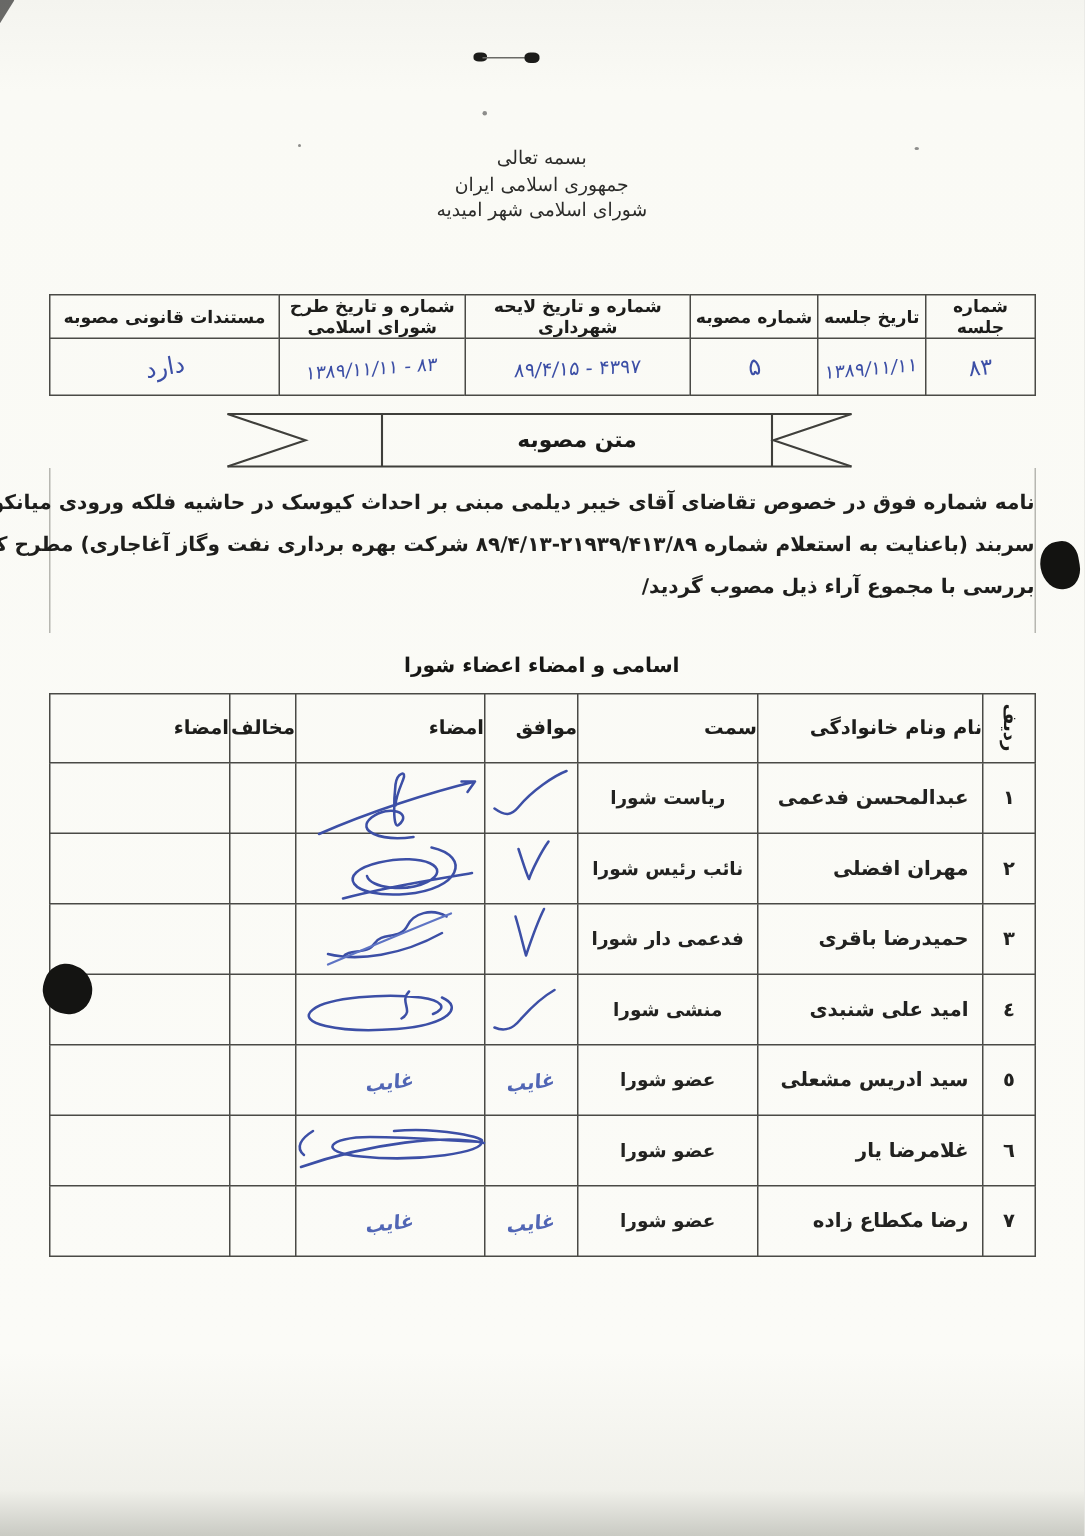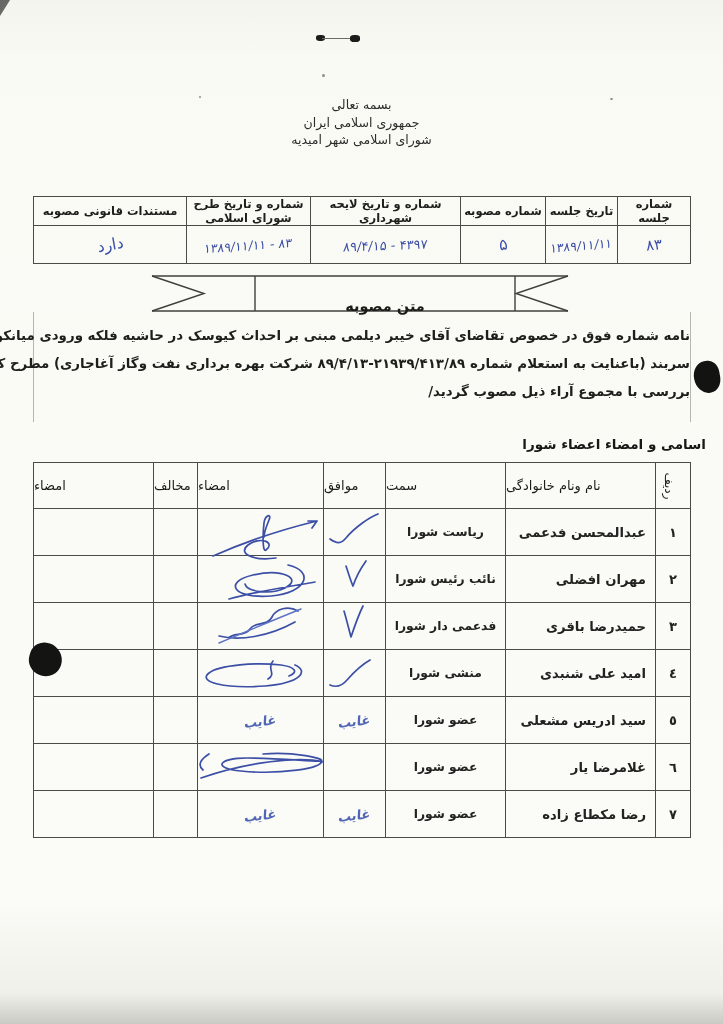--- a/index.html
+++ b/index.html
@@ -40,38 +40,38 @@
   .hv1 { font-size:15px; transform:rotate(-6deg); }
   .hv2 { font-size:12.5px; transform:rotate(-5deg) skewX(-8deg); }
   .hv3 { font-size:16px; transform:rotate(-8deg); }
   .hv4 { font-size:13px; transform:rotate(-2deg) skewX(-6deg); }
   .hv5 { font-size:12.5px; transform:rotate(-4deg) skewX(-8deg); }
   .hv6 { font-size:16px; transform:rotate(-10deg); letter-spacing:1px; }
 
   
   .banner { position:absolute; left:150px; top:274px; width:420px; height:39px; }
   .banner svg { position:absolute; inset:0; }
-  .banner .label { position:absolute; left:105px; top:12px; width:260px; height:39px;
+  .banner .label { position:absolute; left:105px; top:0; width:260px; height:39px;
     display:flex; align-items:center; justify-content:center;
     font-size:14.5px; font-weight:bold; color:#1a1a18; }
 
   
   .body-block { position:absolute; left:33px; top:322px; width:657px; color:#1e1e1c;
     font-size:13.4px; font-weight:bold; }
   .body-block .bline { height:28px; line-height:28px; text-align:justify; text-align-last:justify;
     white-space:nowrap; }
   .body-block .bline.last { text-align:right; text-align-last:right; }
   .margin-rule { position:absolute; top:312px; width:1px; height:110px; background:#9a9a94; opacity:.7; }
   .mr-r { left:690px; } .mr-l { left:33px; }
 
   
-  .members-title { position:absolute; left:49px; top:436px; width:657px; 
+  .members-title { position:absolute; left:33px; top:436px; width:657px; text-align:center;
     font-size:13.5px; font-weight:bold; color:#171715; }
   .members-table { position:absolute; left:33px; top:462px; width:657px; }
-  .members-table th { height:46px; font-size:13px; font-weight:normal; color:#1d1d1b; text-align:left; }
+  .members-table th { height:46px; font-size:13px; font-weight:bold; color:#1d1d1b; text-align:right; }
   .members-table td { height:47px; }
   .members-table td.name { font-size:13.2px; font-weight:bold; color:#222220; text-align:right; padding-right:9px; }
   .members-table td.role { font-size:12.3px; font-weight:bold; color:#222220; text-align:center; }
   .members-table td.rno  { font-size:13px; font-weight:bold; color:#222220; text-align:center; }
   .vert { display:inline-block; transform:rotate(90deg); font-size:12px; }
 
   .hand-absent { display:inline-block; color:#5166b5; font-size:13px; font-weight:600;
     transform:rotate(-7deg) skewX(-10deg); }
   td.center { text-align:center; }
 

